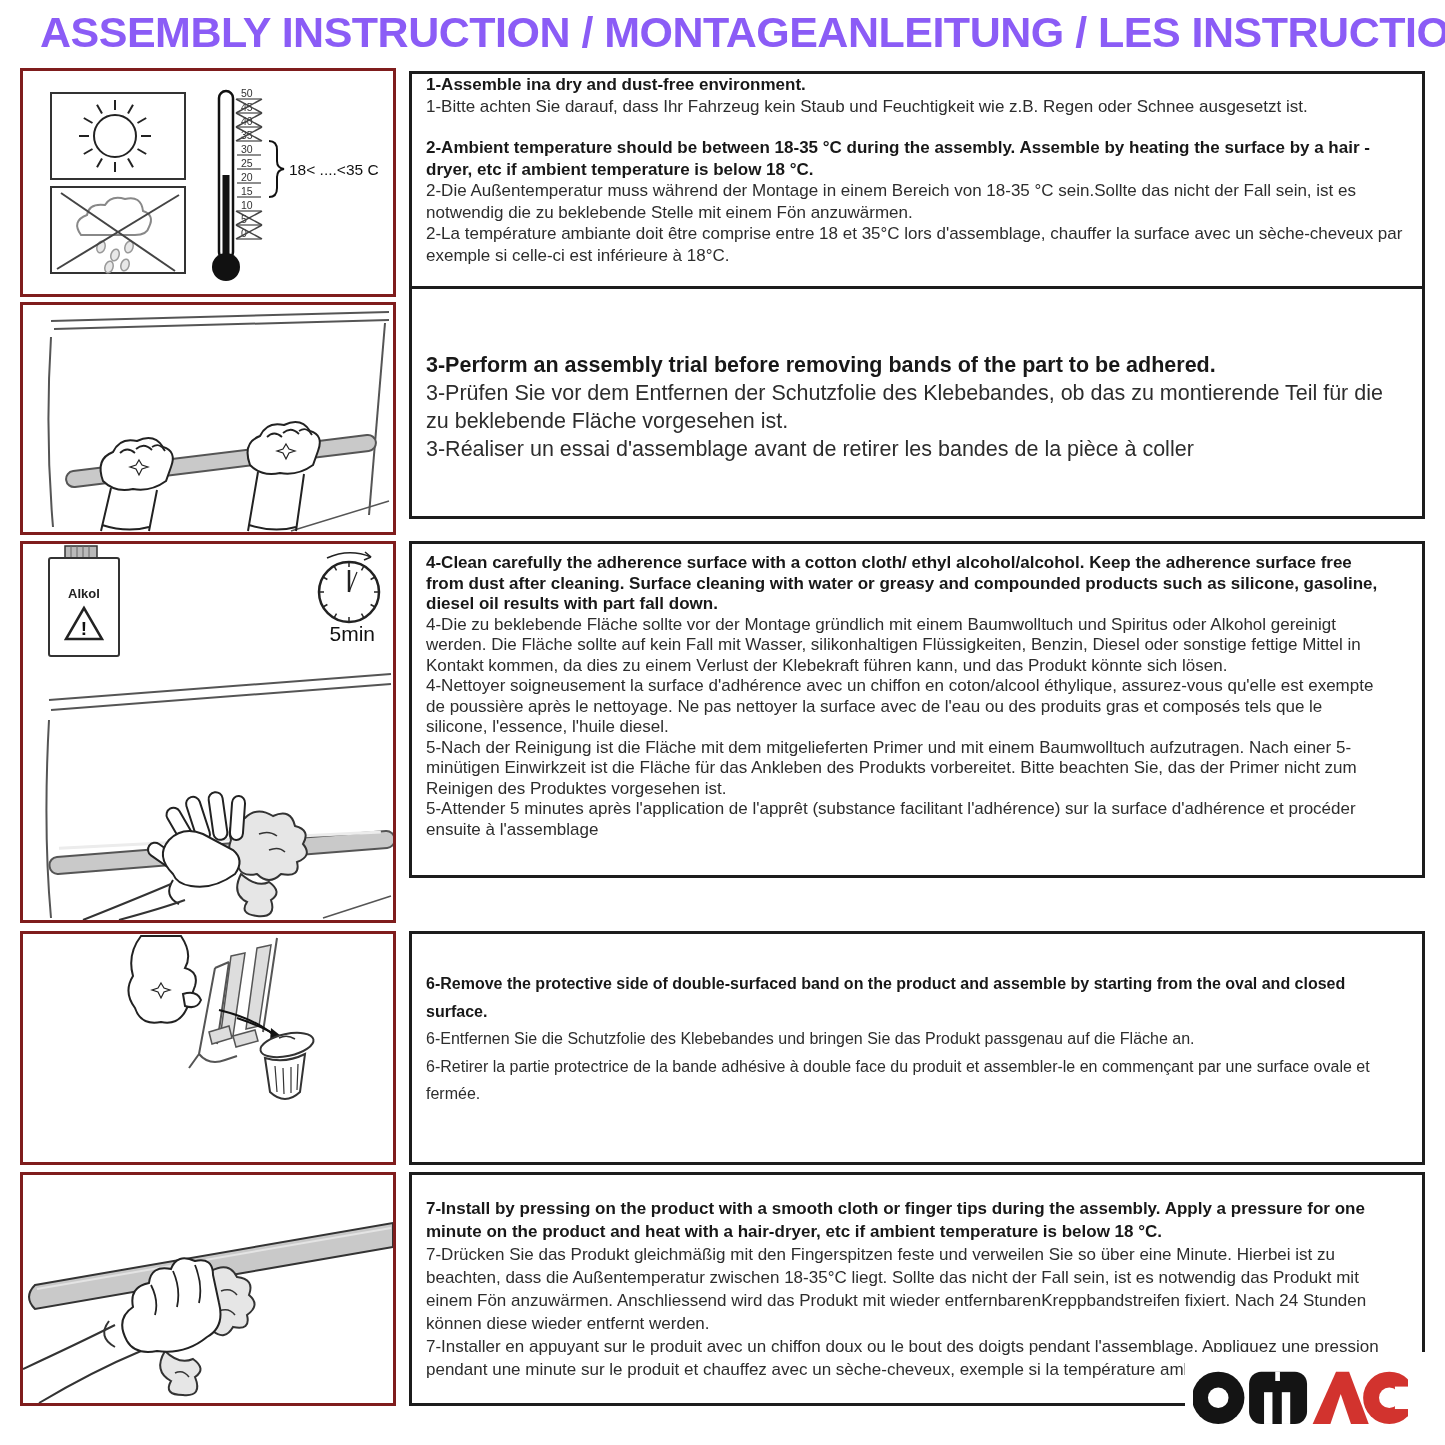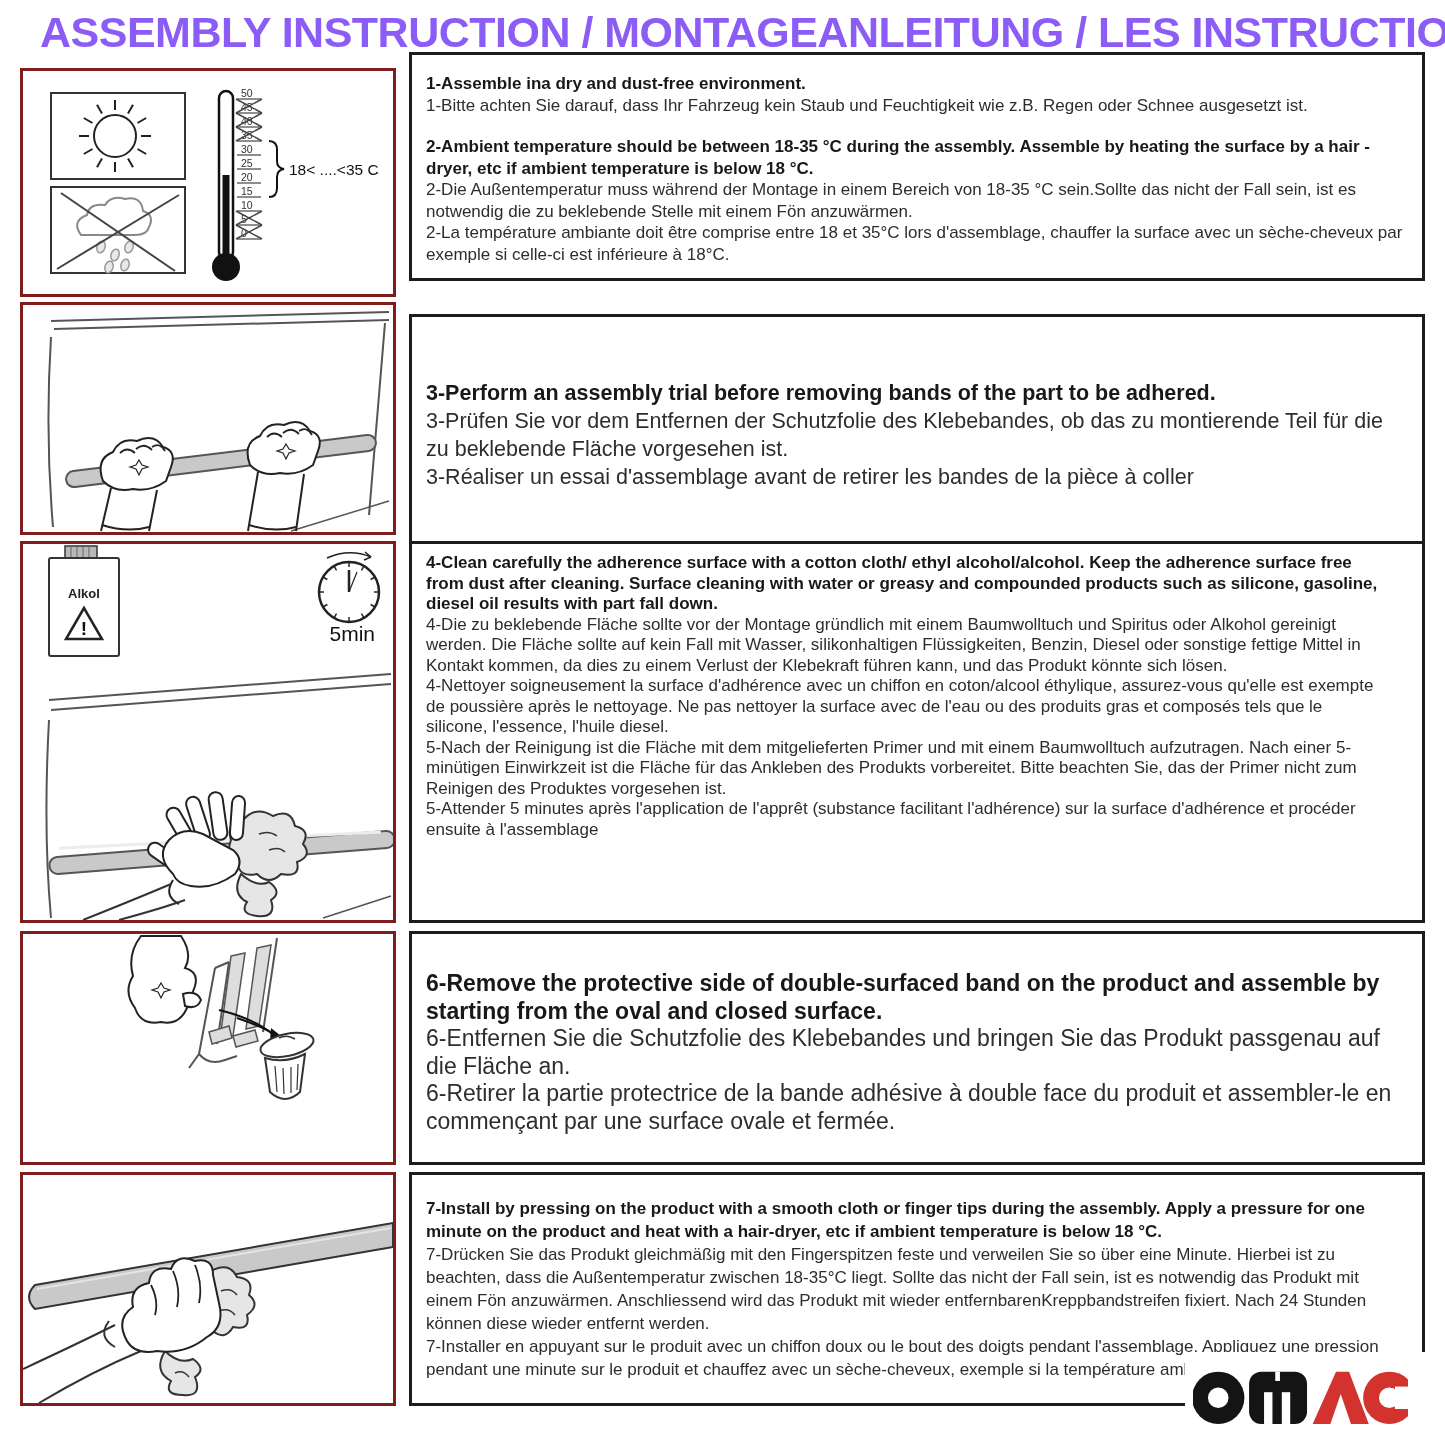--- a/index.html
+++ b/index.html
@@ -6,28 +6,28 @@
   .page{position:relative;width:1445px;height:1445px;background:#fff;overflow:hidden;
         font-family:"Liberation Sans",sans-serif;}
   .title{position:absolute;left:40px;top:8px;width:1390px;font-size:43px;font-weight:bold;
          letter-spacing:-0.5px;color:#8b5cf6;white-space:nowrap;}
   .ibox{position:absolute;left:20px;width:376px;border:3px solid #7f1d1d;background:#fff;box-sizing:border-box;}
   .tbox{position:absolute;left:409px;width:1016px;border:3px solid #1c1c1c;background:#fff;box-sizing:border-box;color:#2d2d2d;}
   .tbox p{margin:0;padding:0 14px;}
   .b{font-weight:bold;color:#181818;}
   .g20{margin-top:20px !important;}
   .g14{margin-top:14px !important;}
-  .tb1{top:52px;height:229px;font-size:17px;line-height:21.5px;padding-top:18px;}
+  .tb1{top:71px;height:229px;font-size:17px;line-height:21.5px;padding-top:0;}
   .ib1{top:68px;height:229px;}
-  .tb2{top:314px;height:233px;font-size:21.5px;line-height:28px;padding-top:62px;}
+  .tb2{top:286px;height:233px;font-size:21.5px;line-height:28px;padding-top:62px;}
   .ib2{top:302px;height:233px;}
-  .tb3{top:541px;height:382px;font-size:17px;line-height:20.5px;padding-top:9px;}
+  .tb3{top:541px;height:337px;font-size:17px;line-height:20.5px;padding-top:9px;}
   .tb3 p{padding:0 40px 0 14px;}
   .ib3{top:541px;height:382px;}
-  .tb4{top:931px;height:234px;font-size:23px;line-height:27.5px;padding-top:36px;}
+  .tb4{top:931px;height:234px;font-size:16px;line-height:27.5px;padding-top:36px;}
   .ib4{top:931px;height:234px;}
   .tb5{top:1172px;height:234px;font-size:17px;line-height:23px;padding-top:22px;}
   .tb5 p{padding:0 26px 0 14px;}
   .ib5{top:1172px;height:234px;}
   .ibox svg{display:block;width:100%;height:100%;}
   .logo-patch{position:absolute;left:1185px;top:1352px;width:250px;height:93px;background:#fff;z-index:5;}
   .logo-patch svg{display:block;margin:12px 0 0 8px;}
 </style>
 </head>
 <body>

